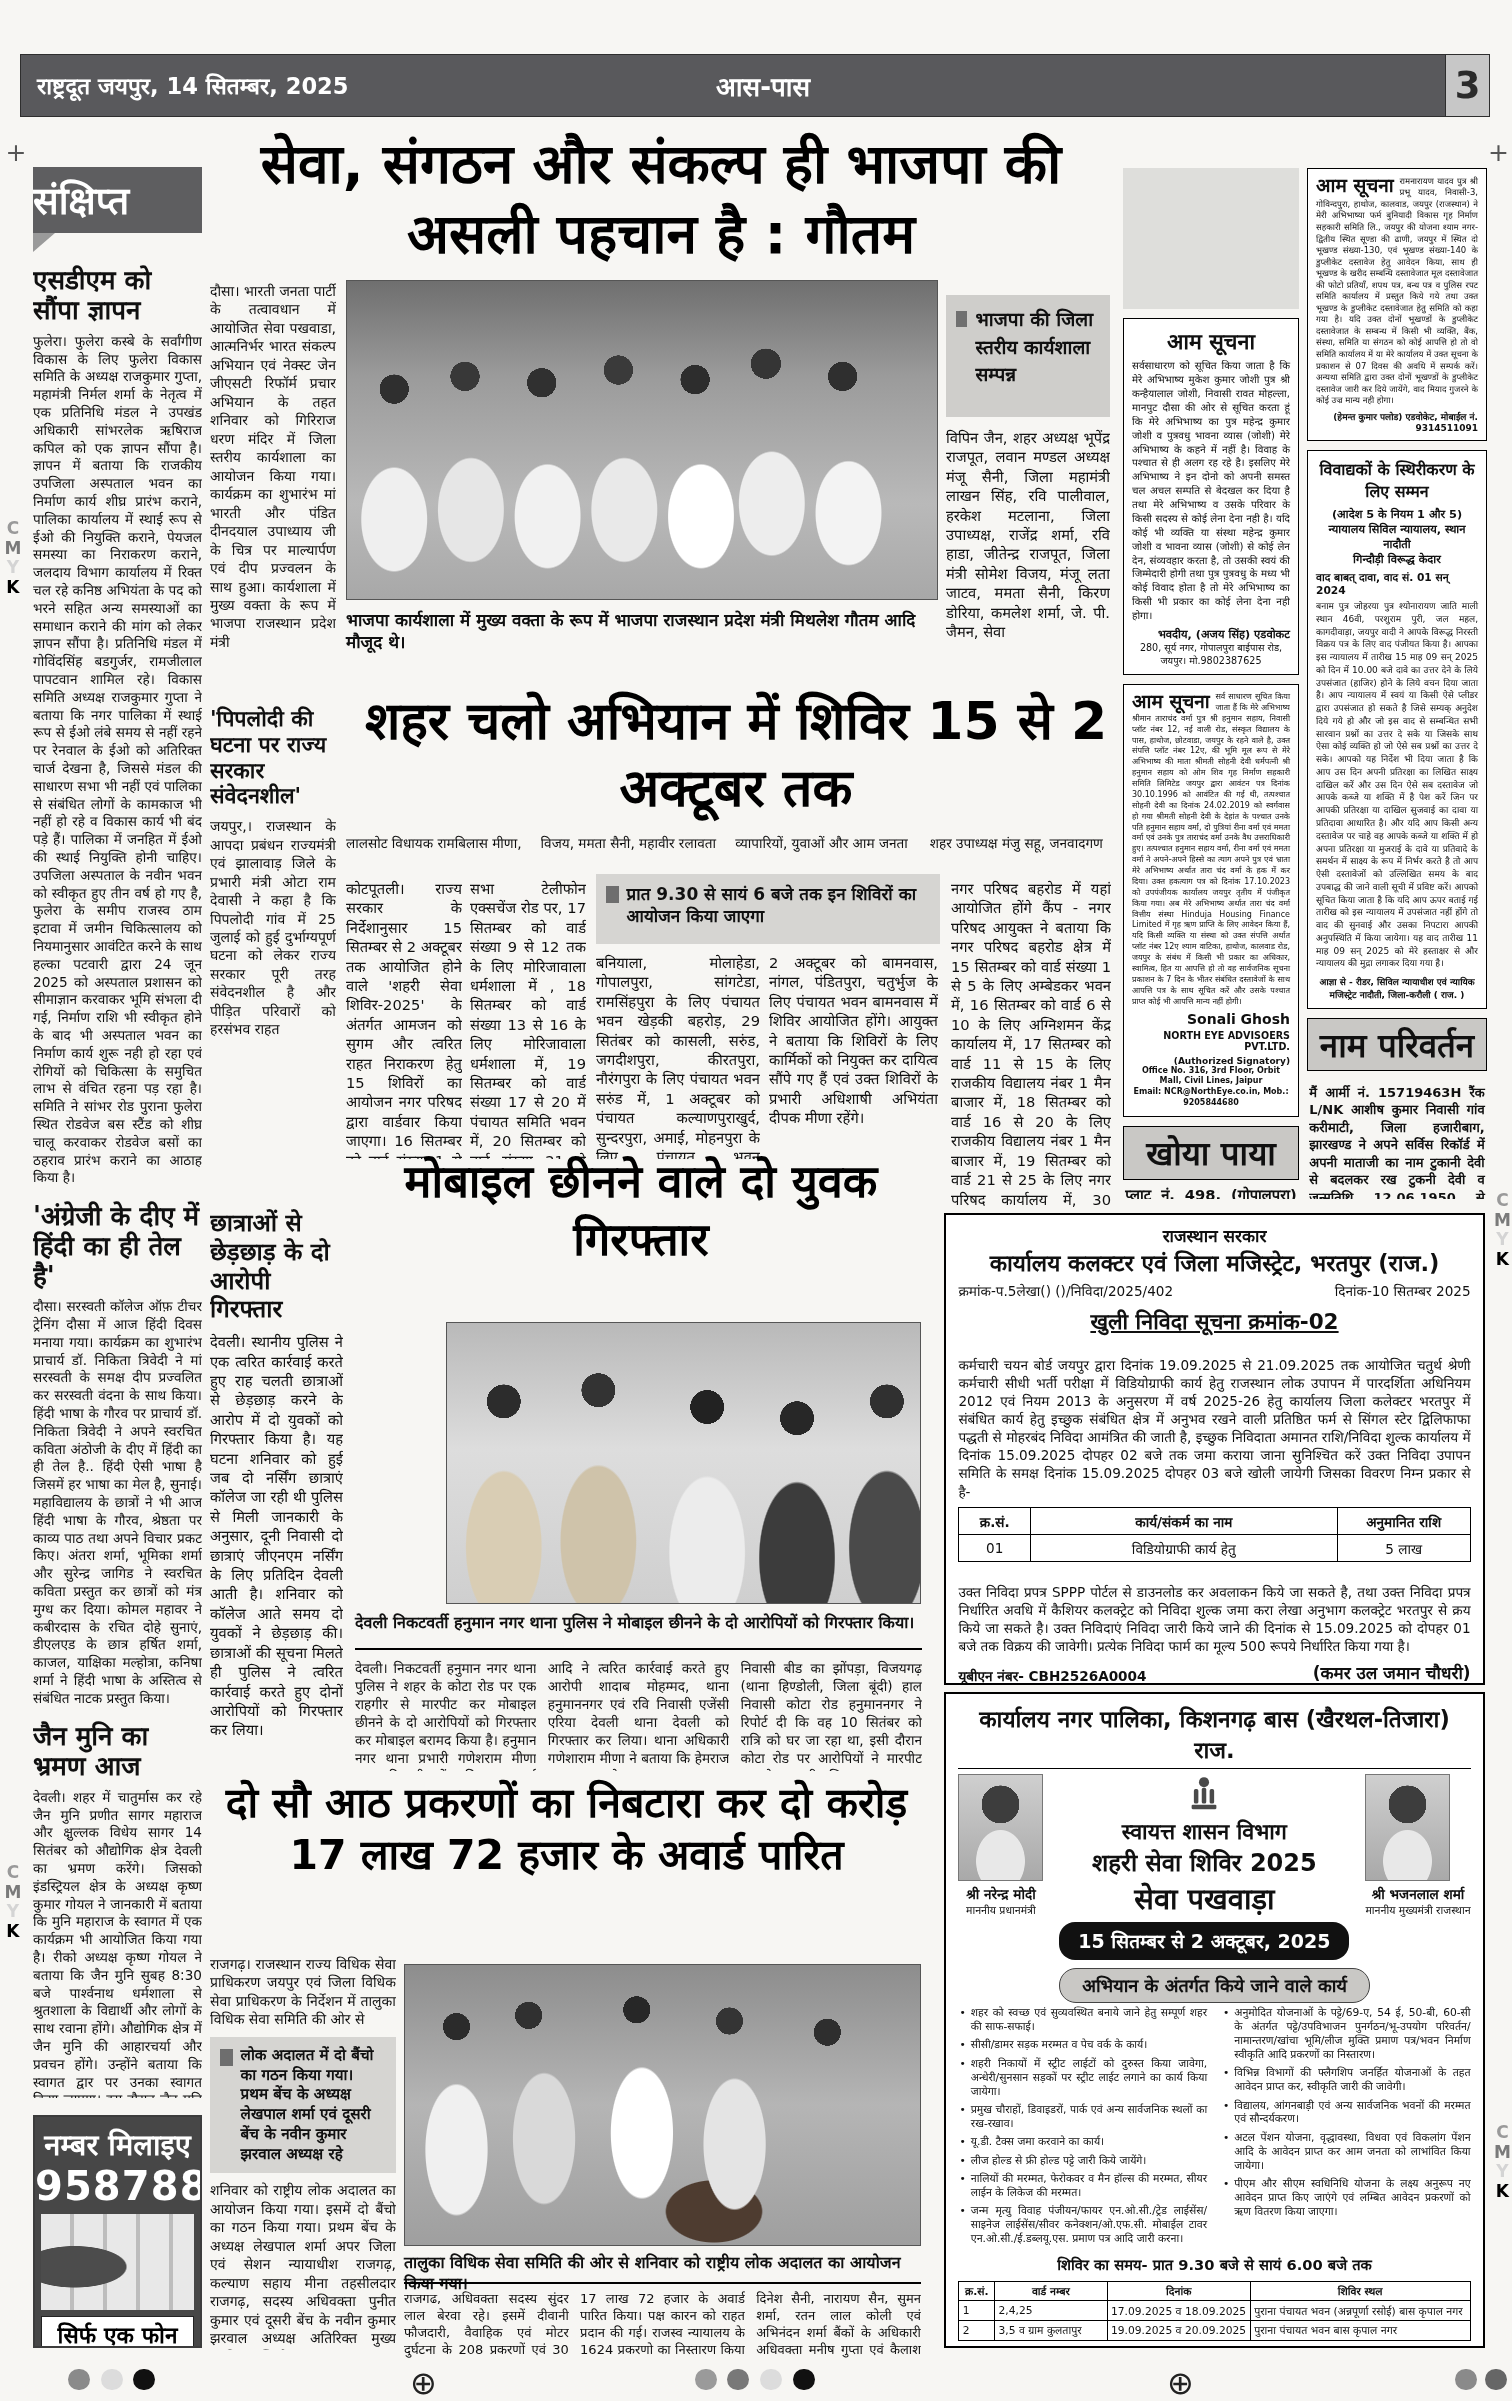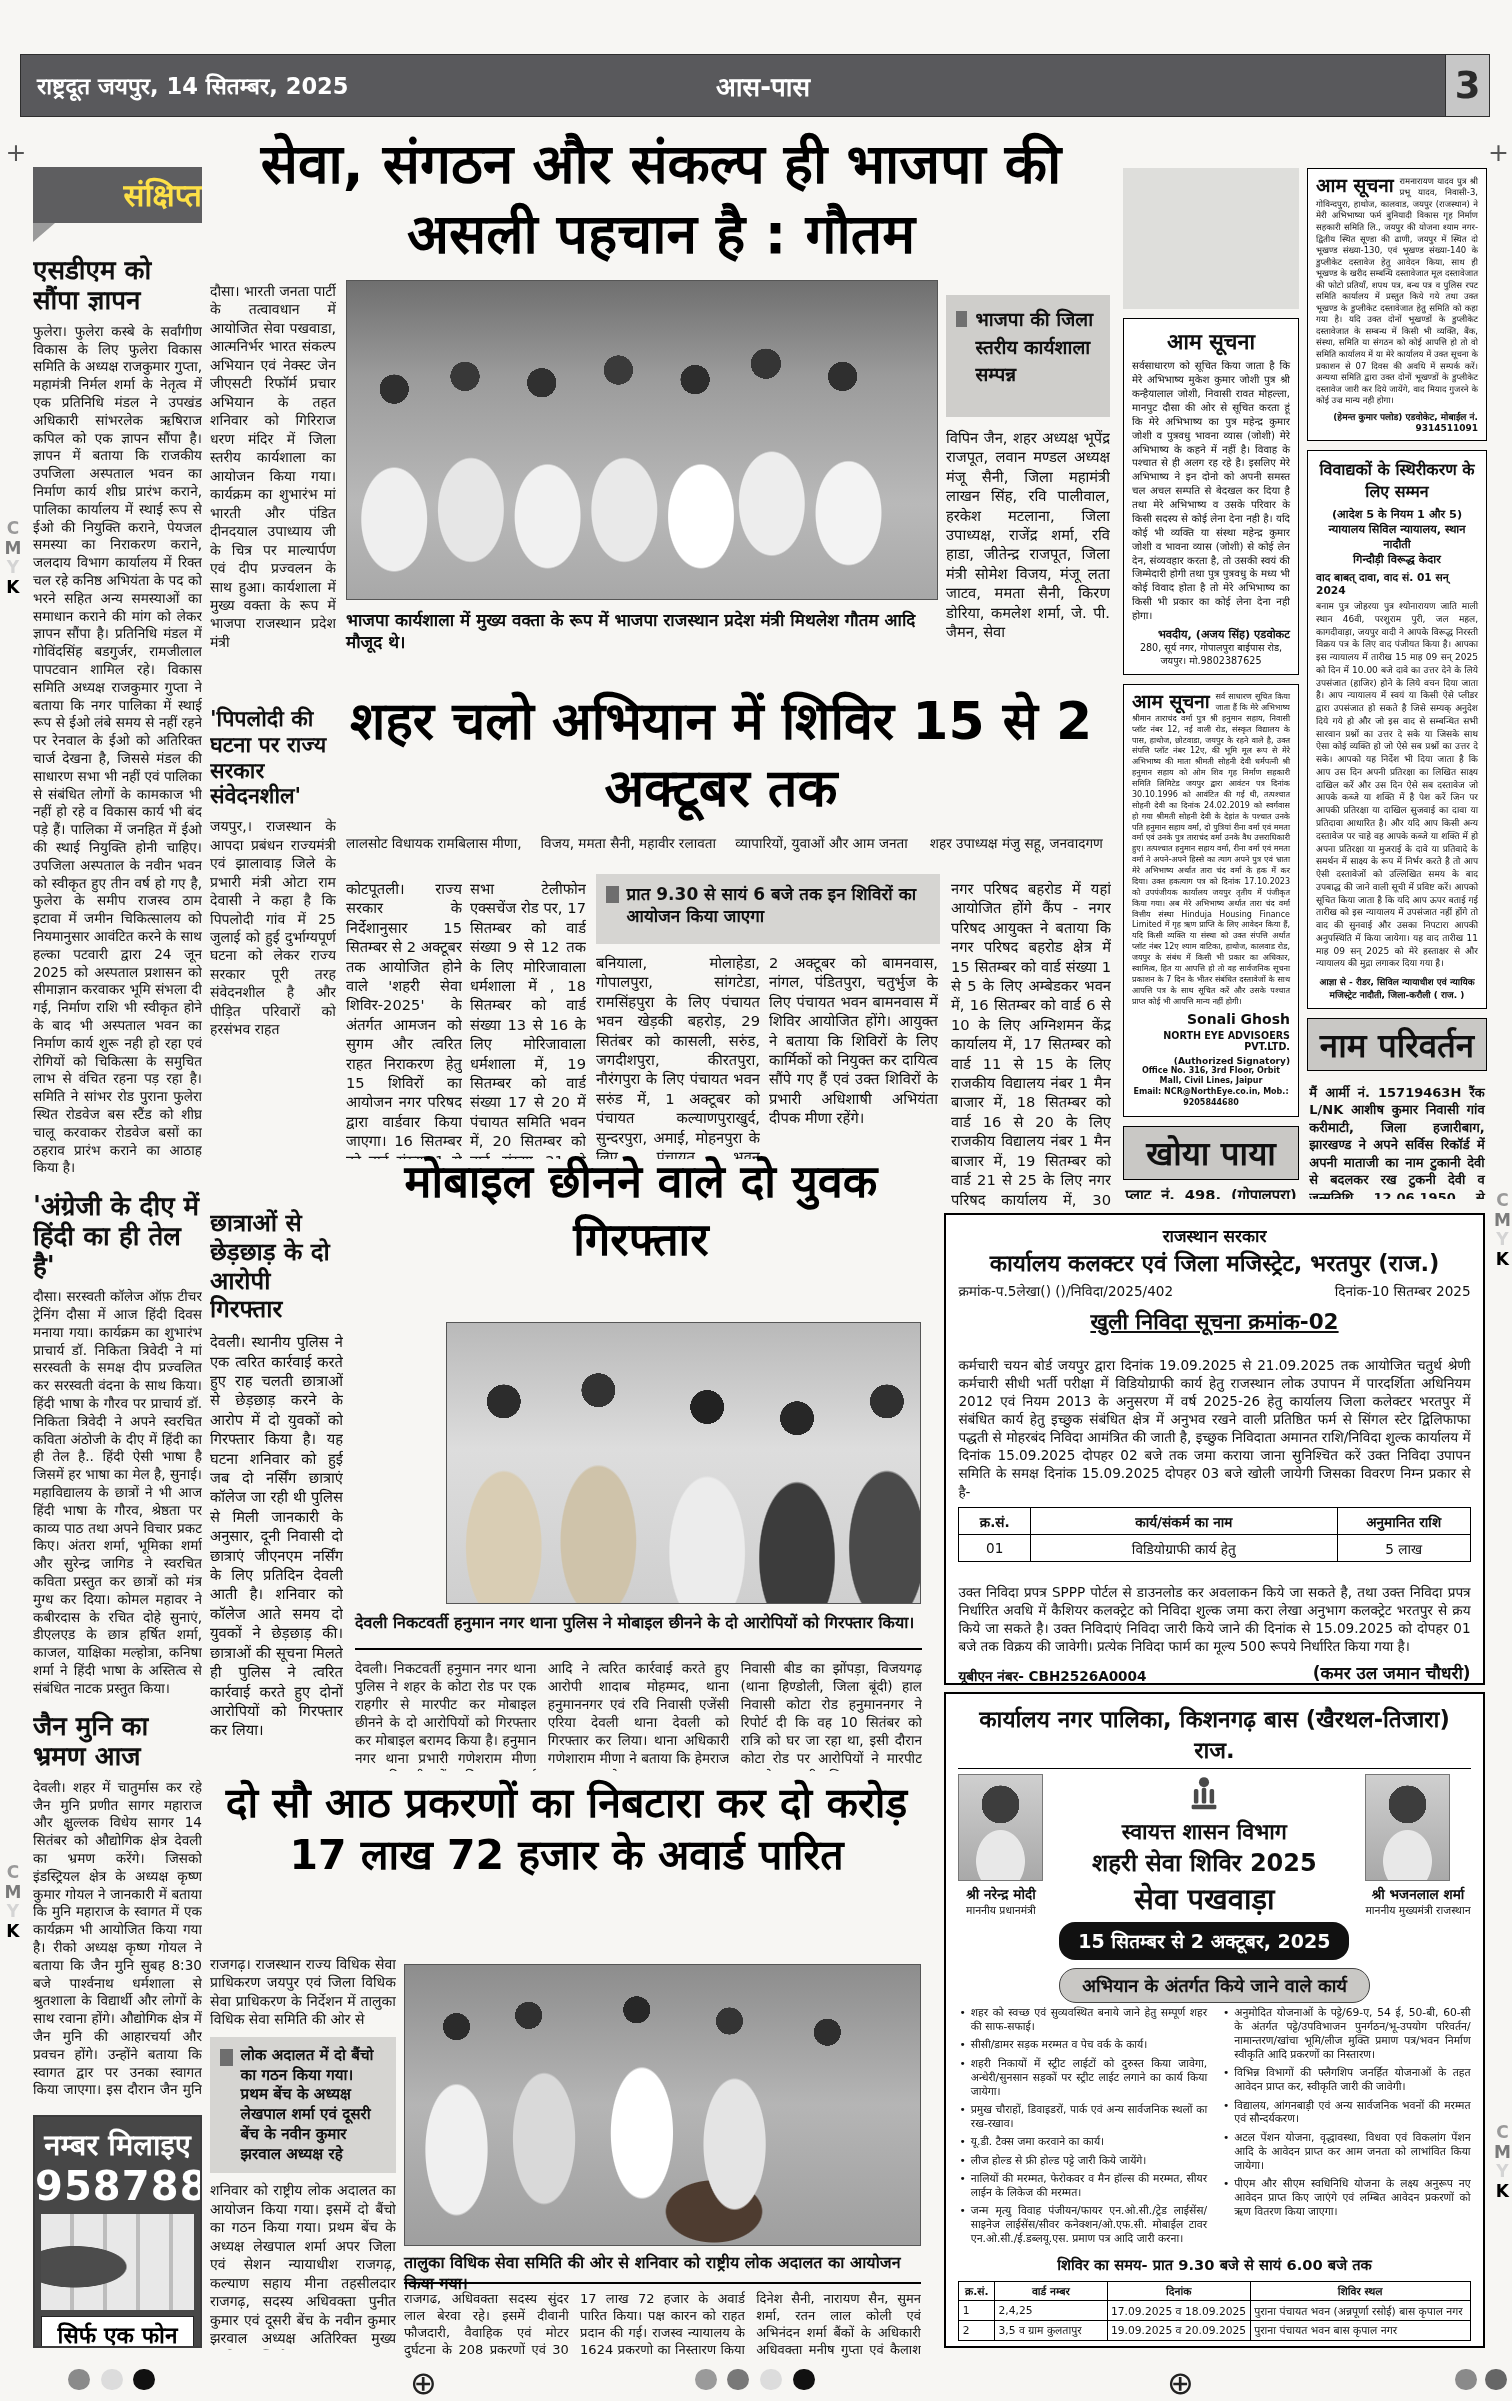--- a/index.html
+++ b/index.html
@@ -12,21 +12,21 @@
   .b { font-weight:bold; }
 
   
   .masthead { background:#59595c; color:#fff; display:flex; align-items:center; border:1.1px solid #2e2e2e; }
   .masthead .mh-left { font-size:22.6px; font-weight:bold; padding-left:16px; flex:1; }
   .masthead .mh-center { font-size:26px; font-weight:bold; flex:1; text-align:center; }
   .masthead .mh-right { flex:1; display:flex; justify-content:flex-end; height:100%; }
   .pagenum { background:#c7c7c7; color:#2b2b2b; width:44px; height:100%; display:flex; align-items:center; justify-content:center; font-size:37px; font-weight:bold; border-left:1.1px solid #2e2e2e; }
 
   
-  .brief-head { background:#5e5e60; color:#fde047; font-size:31px; font-weight:bold; text-align:right; padding:5.6px 0 8px; position:relative; }
+  .brief-head { background:#5e5e60; color:#ffffff; font-size:38px; font-weight:bold; text-align:left; padding:5.6px 0 8px; position:relative; }
   .brief-head::after { content:""; position:absolute; left:0; top:100%; border-top:19px solid #9a9a9a; border-right:22.6px solid transparent; }
   .rail-title { font-size:26px; line-height:1.15; font-weight:bold; margin:14.7px 0 6.8px; }
   .rail-body { font-size:13.6px; line-height:1.31; text-align:justify; }
 
   .phone-ad { border:2.8px solid #3c3c3c; background:#474747; }
   .phone-ad .pa-t1 { color:#fff; font-size:29px; font-weight:bold; text-align:center; padding-top:6.8px; }
   .phone-ad .pa-num { color:#fff; font-size:40px; font-weight:bold; text-align:center; letter-spacing:1.1px; }
   .pa-photo { height:96px; margin:5.6px; background:
       radial-gradient(ellipse 85px 34px at 22% 55%, #4c4c4c 0 60%, transparent 62%),
       repeating-linear-gradient(90deg,#e8e8e8 0 29px,#bdbdbd 29px 33px),
@@ -191,21 +191,21 @@
     <div class="coltext" style="flex:1; font-size:13.6px;">लालसोट विधायक रामबिलास मीणा,</div>
     <div class="coltext" style="flex:1; font-size:13.6px;">विजय, ममता सैनी, महावीर रलावता</div>
     <div class="coltext" style="flex:1; font-size:13.6px;">व्यापारियों, युवाओं और आम जनता</div>
     <div class="coltext" style="flex:1; font-size:13.6px;">शहर उपाध्यक्ष मंजु सहू, जनवादगण</div>
   </div>
 
   <div class="abs ovh" style="left:210px; top:706px; width:126px; height:452px;">
     <div class="side-title" style="font-size:21.5px;">'पिपलोदी की घटना पर राज्य सरकार संवेदनशील'</div>
     <div class="coltext" style="font-size:14px;">जयपुर,। राजस्थान के आपदा प्रबंधन राज्यमंत्री एवं झालावाड़ जिले के प्रभारी मंत्री ओटा राम देवासी ने कहा है कि पिपलोदी गांव में 25 जुलाई को हुई दुर्भाग्यपूर्ण घटना को लेकर राज्य सरकार पूरी तरह संवेदनशील है और पीड़ित परिवारों को हरसंभव राहत</div>
   </div>
-  <div class="abs headline h-shivir" style="left:338px; top:688px; width:766px; height:146px;">शहर चलो अभियान में शिविर 15 से 2 अक्टूबर तक</div>
+  <div class="abs headline h-shivir" style="left:353px; top:688px; width:766px; height:146px;">शहर चलो अभियान में शिविर 15 से 2 अक्टूबर तक</div>
   <div class="abs graybox" style="left:596px; top:874px; width:344px; height:70px;">
     <span class="sq"></span>
     <span class="gb-text">प्रात 9.30 से सायं 6 बजे तक इन शिविरों का आयोजन किया जाएगा</span>
   </div>
   <div class="abs coltext" style="left:346px; top:879px; width:116px; height:280px;">कोटपूतली। राज्य सरकार के निर्देशानुसार 15 सितम्बर से 2 अक्टूबर तक आयोजित होने वाले 'शहरी सेवा शिविर-2025' के अंतर्गत आमजन को सुगम और त्वरित राहत निराकरण हेतु 15 शिविरों का आयोजन नगर परिषद द्वारा वार्डवार किया जाएगा। 16 सितम्बर को वार्ड संख्या 1 से 8 के लिए सेनी</div>
   <div class="abs coltext" style="left:470px; top:879px; width:116px; height:280px;">सभा टेलीफोन एक्सचेंज रोड पर, 17 सितम्बर को वार्ड संख्या 9 से 12 तक के लिए मोरिजावाला धर्मशाला में , 18 सितम्बर को वार्ड संख्या 13 से 16 के लिए मोरिजावाला धर्मशाला में, 19 सितम्बर को वार्ड संख्या 17 से 20 में पंचायत समिति भवन में, 20 सितम्बर को वार्ड संख्या 21 से 24 तक नगर परिषद परिसर में, 23 सितंबर को वार्ड संख्या 25 से 28 के लिए नागाजी की गोर फायरस्टेशन, 24 सितंबर को वार्ड संख्या 29 से 32 के लिए डुंगावाले हनुमान मंदिर बड़ाबास, 26 सितंबर को वार्ड संख्या 37 से 40 के लिए डुंगावाले हनुमान मंदिर बड़ाबास, 27 सितंबर को पंचायत गोनेडा, खेड़की मुक्कड़,</div>
   <div class="abs coltext" style="left:596px; top:953px; width:164px; height:206px;">बनियाला, मोलाहेडा, गोपालपुरा, सांगटेडा, रामसिंहपुरा के लिए पंचायत भवन खेड़की बहरोड़, 29 सितंबर को कासली, सरुंड, जगदीशपुरा, कीरतपुरा, नौरंगपुरा के लिए पंचायत भवन सरुंड में, 1 अक्टूबर को पंचायत कल्याणपुराखुर्द, सुन्दरपुरा, अमाई, मोहनपुरा के लिए पंचायत भवन कल्याणपुराखुर्द में,</div>
   <div class="abs coltext" style="left:769px; top:953px; width:169px; height:206px;">2 अक्टूबर को बामनवास, नांगल, पंडितपुरा, चतुर्भुज के लिए पंचायत भवन बामनवास में शिविर आयोजित होंगे।   आयुक्त ने बताया कि शिविरों के लिए कार्मिकों को नियुक्त कर दायित्व सौंपे गए हैं एवं उक्त शिविरों के प्रभारी अधिशाषी अभियंता दीपक मीणा रहेंगे।</div>
   <div class="abs coltext" style="left:951px; top:879px; width:160px; height:330px;">नगर परिषद बहरोड में यहां आयोजित होंगे कैंप - नगर परिषद आयुक्त ने बताया कि नगर परिषद बहरोड क्षेत्र में 15 सितम्बर को वार्ड संख्या 1 से 5 के लिए अम्बेडकर भवन में, 16 सितम्बर को वार्ड 6 से 10 के लिए अग्निशमन केंद्र कार्यालय में, 17 सितम्बर को वार्ड 11 से 15 के लिए राजकीय विद्यालय नंबर 1 मैन बाजार में, 18 सितम्बर को वार्ड 16 से 20 के लिए राजकीय विद्यालय नंबर 1 मैन बाजार में, 19 सितम्बर को वार्ड 21 से 25 के लिए नगर परिषद कार्यालय में, 30 सितम्बर को पंचायत कांकरदोपा, देहमी के लिए अटल सेवा केन्द्र कांकरदोपा में एवं 1 अक्टूबर को पंचायत रीवाली एवं मांचल के लिए अटल सेवा केन्द्र मांचल में कैंप आयोजित किए जाएंगे।</div>
 

